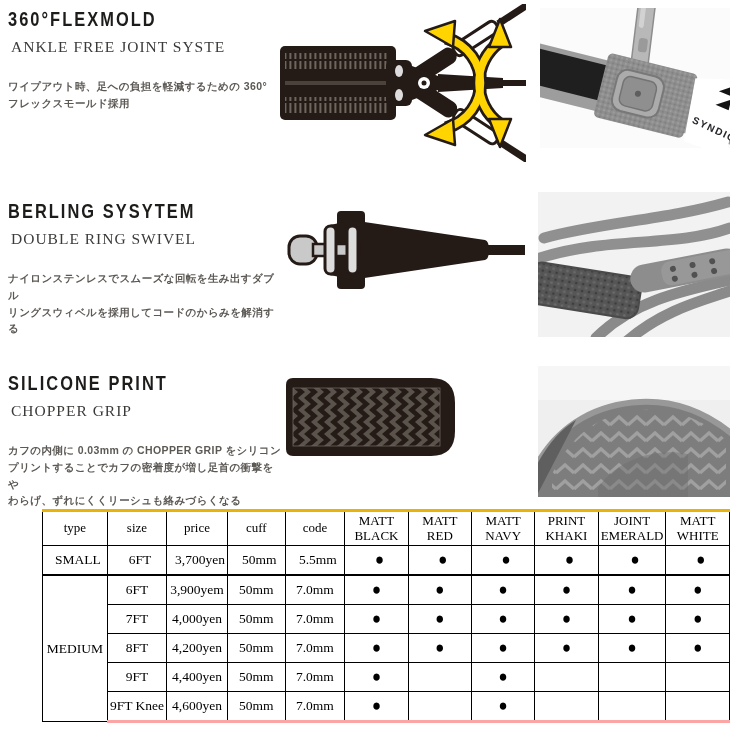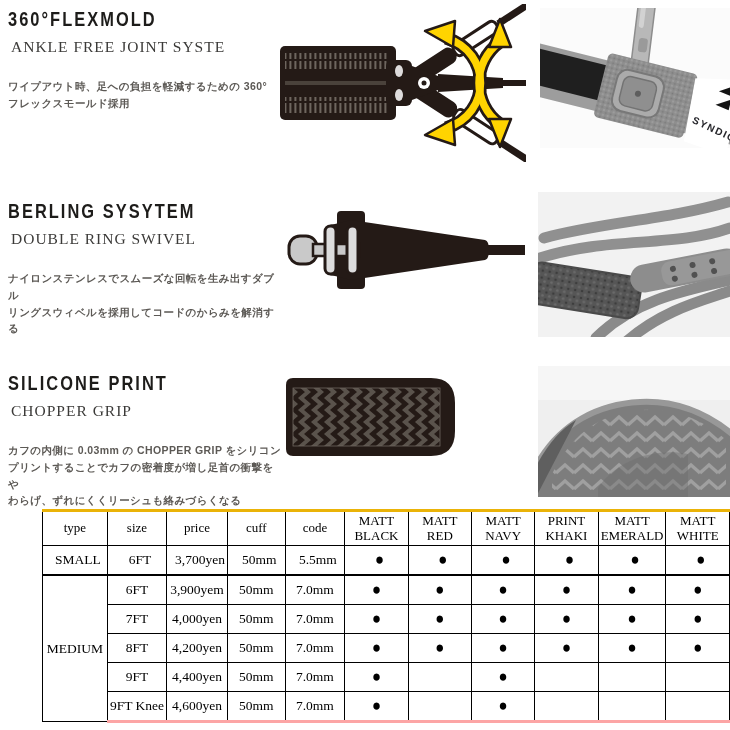--- a/index.html
+++ b/index.html
@@ -234,21 +234,21 @@
       <tr>
           <th>type</th>
           <th>size</th>
           <th>price</th>
           <th>cuff</th>
           <th>code</th>
           <th>MATT BLACK</th>
           <th>MATT RED</th>
           <th>MATT NAVY</th>
           <th>PRINT KHAKI</th>
-          <th>MATT EMERALD</th>
+          <th>JOINT EMERALD</th>
           <th>MATT WHITE</th>
         </tr>
     </thead>
     <tbody>
         <tr class="group-end">
           <td rowspan="1">SMALL</td>
           <td>6FT</td>
           <td>3,700yen</td>
           <td>50mm</td>
           <td>5.5mm</td>

